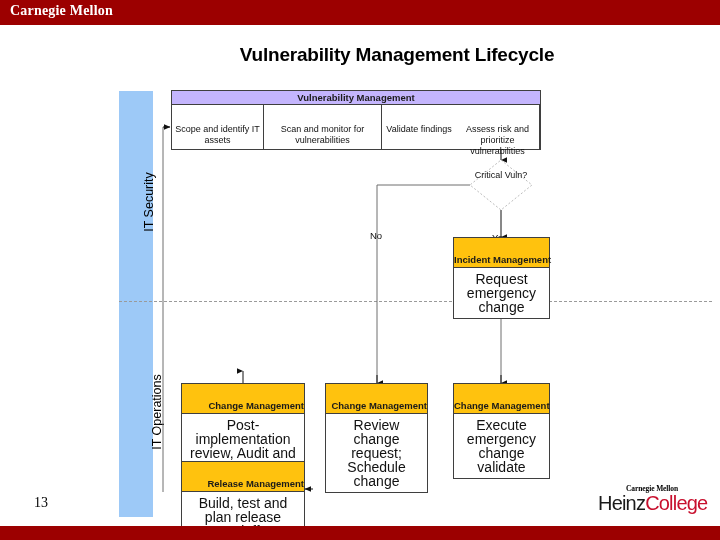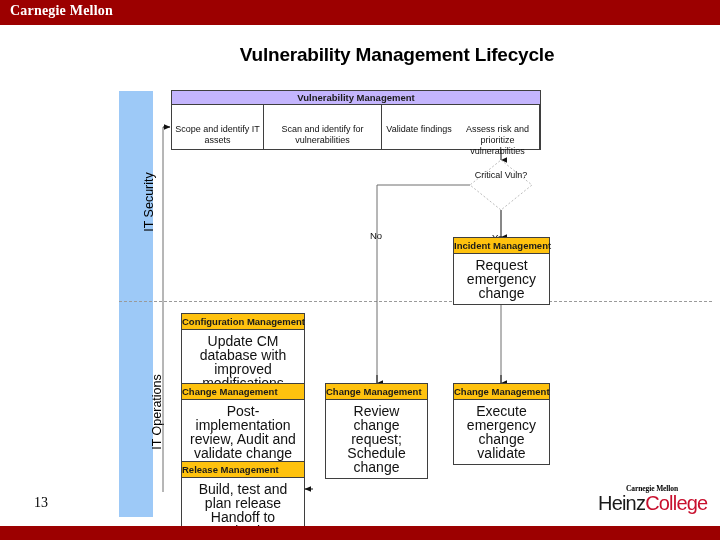--- a/index.html
+++ b/index.html
@@ -129,22 +129,22 @@
     position: absolute;
     background: #ffffff;
     border: 1px solid #3f3f3f;
   }
   .pbox-head {
     background: #ffc20e;
     border-bottom: 1px solid #3f3f3f;
     font-size: 9.5px;
     font-weight: bold;
     color: #1a1a1a;
-    text-align: left;
-    padding: 2px 0 2px 0;
+    text-align: right;
+    padding: 16px 0 2px 0;
     line-height: 11px;
     white-space: nowrap;
   }
   .pbox-body {
     font-size: 14px;
     color: #111111;
     text-align: center;
     padding: 4px 3px;
     line-height: 14px;
   }
@@ -282,21 +282,21 @@
     <polygon points="501,160 532,185 501,210 470,185" fill="none" stroke="#bdbdbd" stroke-width="1" stroke-dasharray="2,2"></polygon>
   </svg>
 
   <div class="vm-band">
     <div class="vm-band-head">Vulnerability Management</div>
     <div class="vm-cells">
       <div class="vm-cell" style="left:0px; width:92px;">
         <span>Scope and identify IT assets</span>
       </div>
       <div class="vm-cell" style="left:92px; width:118px;">
-        <span>Scan and identify for vulnerabilities</span>
+        <span>Scan and monitor for vulnerabilities</span>
       </div>
       <div class="vm-cell" style="left:284px; width:84px;">
         <span>Assess risk and prioritize vulnerabilities</span>
       </div>
       <div class="vm-cell" style="left:210px; width:74px;">
         <span>Validate findings</span>
       </div>
     </div>
   </div>
 
@@ -304,24 +304,20 @@
     <div class="diamond-label">Critical Vuln?</div>
   </div>
   <div class="flow-text label-yes">Yes</div>
   <div class="flow-text label-no">No</div>
 
   <div class="pbox box-incident">
     <div class="pbox-head">Incident Management</div>
     <div class="pbox-body">Request emergency change</div>
   </div>
 
-  <div class="pbox box-config">
-    <div class="pbox-head">Configuration Management</div>
-    <div class="pbox-body">Update CM database with improved modifications</div>
-  </div>
 
   <div class="pbox box-cm1">
     <div class="pbox-head">Change Management</div>
     <div class="pbox-body">Post-implementation review, Audit and validate change</div>
   </div>
 
   <div class="pbox box-cm2">
     <div class="pbox-head">Change Management</div>
     <div class="pbox-body">Review change request; Schedule change</div>
   </div>

